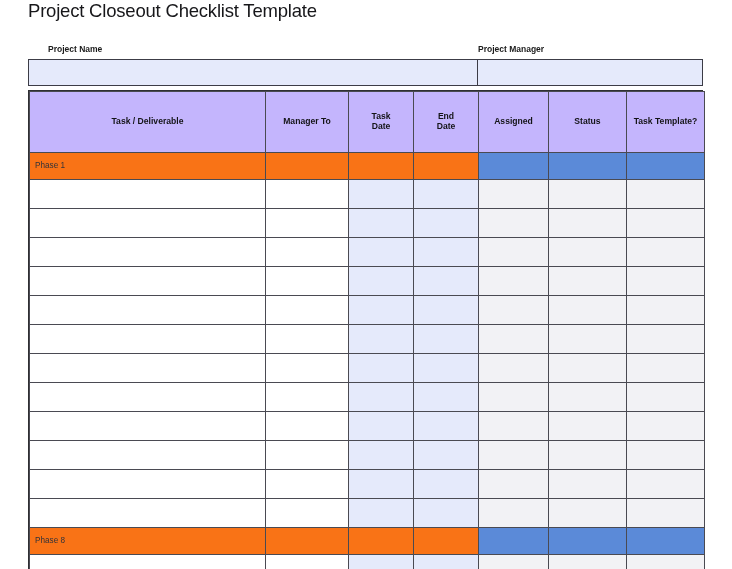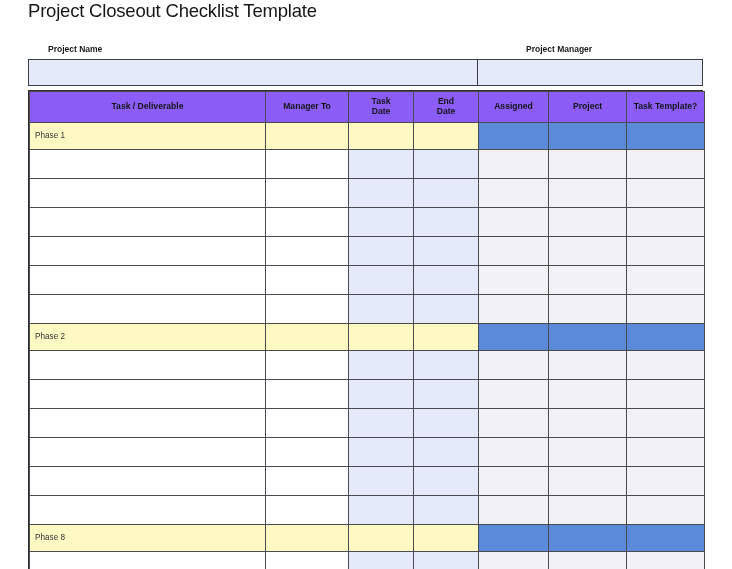--- a/index.html
+++ b/index.html
@@ -45,21 +45,21 @@
   }
   .meta-label {
     position: absolute;
     top: 0;
     font-size: 8.5px;
     font-weight: bold;
     color: #1a1a1a;
     white-space: nowrap;
   }
   .meta-label.left  { left: 8px; margin-left: 12px; }
-  .meta-label.right { left: 450px; margin-left: 48px; }
+  .meta-label.right { left: 450px; }
 
   .meta-fields {
     position: absolute;
     left: 28px;
     top: 59px;
     width: 675px;
     height: 27px;
     box-sizing: border-box;
     border: 1.5px solid #3c3c46;
     display: flex;
@@ -109,43 +109,43 @@
   col.c-assigned { width: 83px;  }
   col.c-start    { width: 65px;  }
   col.c-end      { width: 65px;  }
   col.c-priority { width: 70px;  }
   col.c-status   { width: 78px;  }
   col.c-complete { width: 78px;  }
 
   
   tr.head th {
     height: 28px;
-    background: #8b5cf6;
+    background: #c4b5fd;
     color: #141417;
     font-size: 8.6px;
     font-weight: bold;
     text-align: center;
     line-height: 1.15;
     border-color: #4a4a52;
-    padding: 1px 2px;
+    padding: 16px 2px;
   }
   tr.head th .two-line { display: block; }
 
   
   tr.row td { height: 28px; }
   tr.row td.task     { background: #ffffff; }
   tr.row td.assigned { background: #ffffff; }
   tr.row td.date     { background: #e5eafb; }
   tr.row td.pick     { background: #f2f2f5; }
 
   
   tr.phase td { height: 26px; }
   tr.phase td.task,
   tr.phase td.assigned,
-  tr.phase td.date { background: #fef9c3; }
+  tr.phase td.date { background: #f97316; }
   tr.phase td.pick { background: #5b8ad8; }
   tr.phase td.task {
     padding-left: 5px;
     font-size: 8.2px;
     color: #33333a;
     text-align: left;
   }
 
   .cell-text {
     display: block;
@@ -200,21 +200,21 @@
             <span class="two-line">Date</span>
           </th>
           <th>
             <span class="two-line">End</span>
             <span class="two-line">Date</span>
           </th>
           <th>
             <span class="two-line">Assigned</span>
           </th>
           <th>
-            <span class="two-line">Project</span>
+            <span class="two-line">Status</span>
           </th>
           <th>
             <span class="two-line">Task Template?</span>
           </th>
         </tr>
       </thead>
       <tbody id="grid-body">
           <tr class="phase">
             <td class="task">
               <span class="cell-text">Phase 1</span>
@@ -369,43 +369,20 @@
             <td class="pick">
               <span class="cell-text"></span>
             </td>
             <td class="pick">
               <span class="cell-text"></span>
             </td>
             <td class="pick">
               <span class="cell-text"></span>
             </td>
           </tr>
-          <tr class="phase">
-            <td class="task">
-              <span class="cell-text">Phase 2</span>
-            </td>
-            <td class="assigned">
-              <span class="cell-text"></span>
-            </td>
-            <td class="date">
-              <span class="cell-text"></span>
-            </td>
-            <td class="date">
-              <span class="cell-text"></span>
-            </td>
-            <td class="pick">
-              <span class="cell-text"></span>
-            </td>
-            <td class="pick">
-              <span class="cell-text"></span>
-            </td>
-            <td class="pick">
-              <span class="cell-text"></span>
-            </td>
-          </tr>
           <tr class="row">
             <td class="task">
               <span class="cell-text"></span>
             </td>
             <td class="assigned">
               <span class="cell-text"></span>
             </td>
             <td class="date">
               <span class="cell-text"></span>
             </td>

